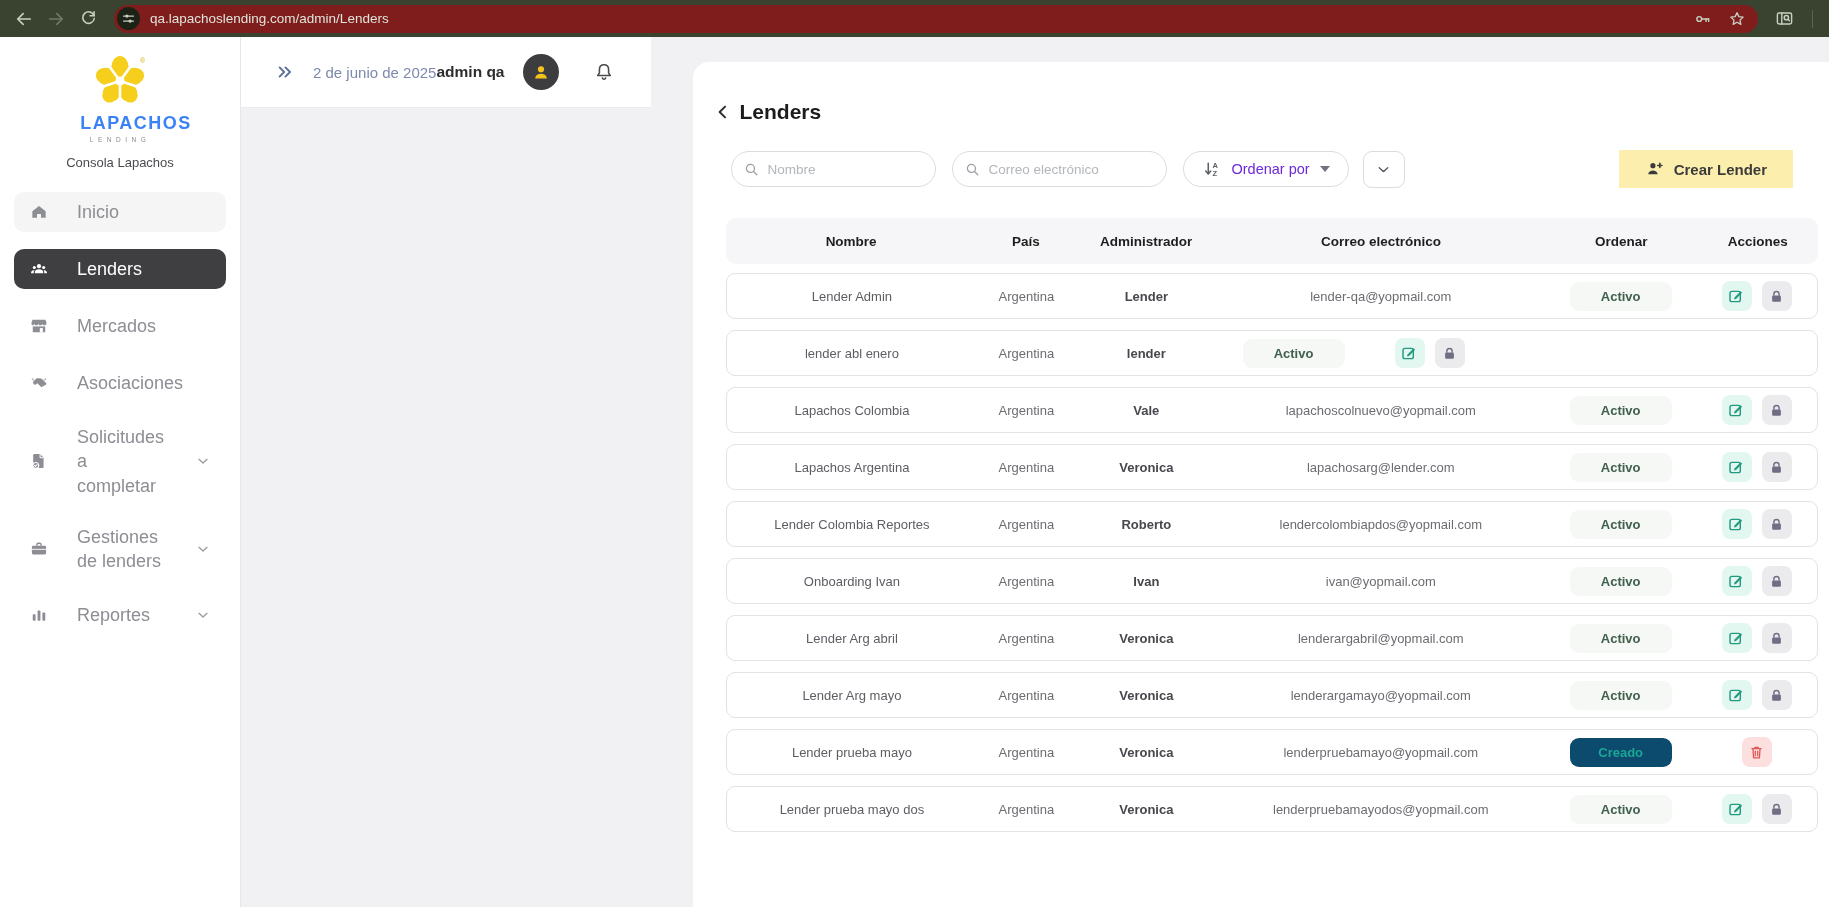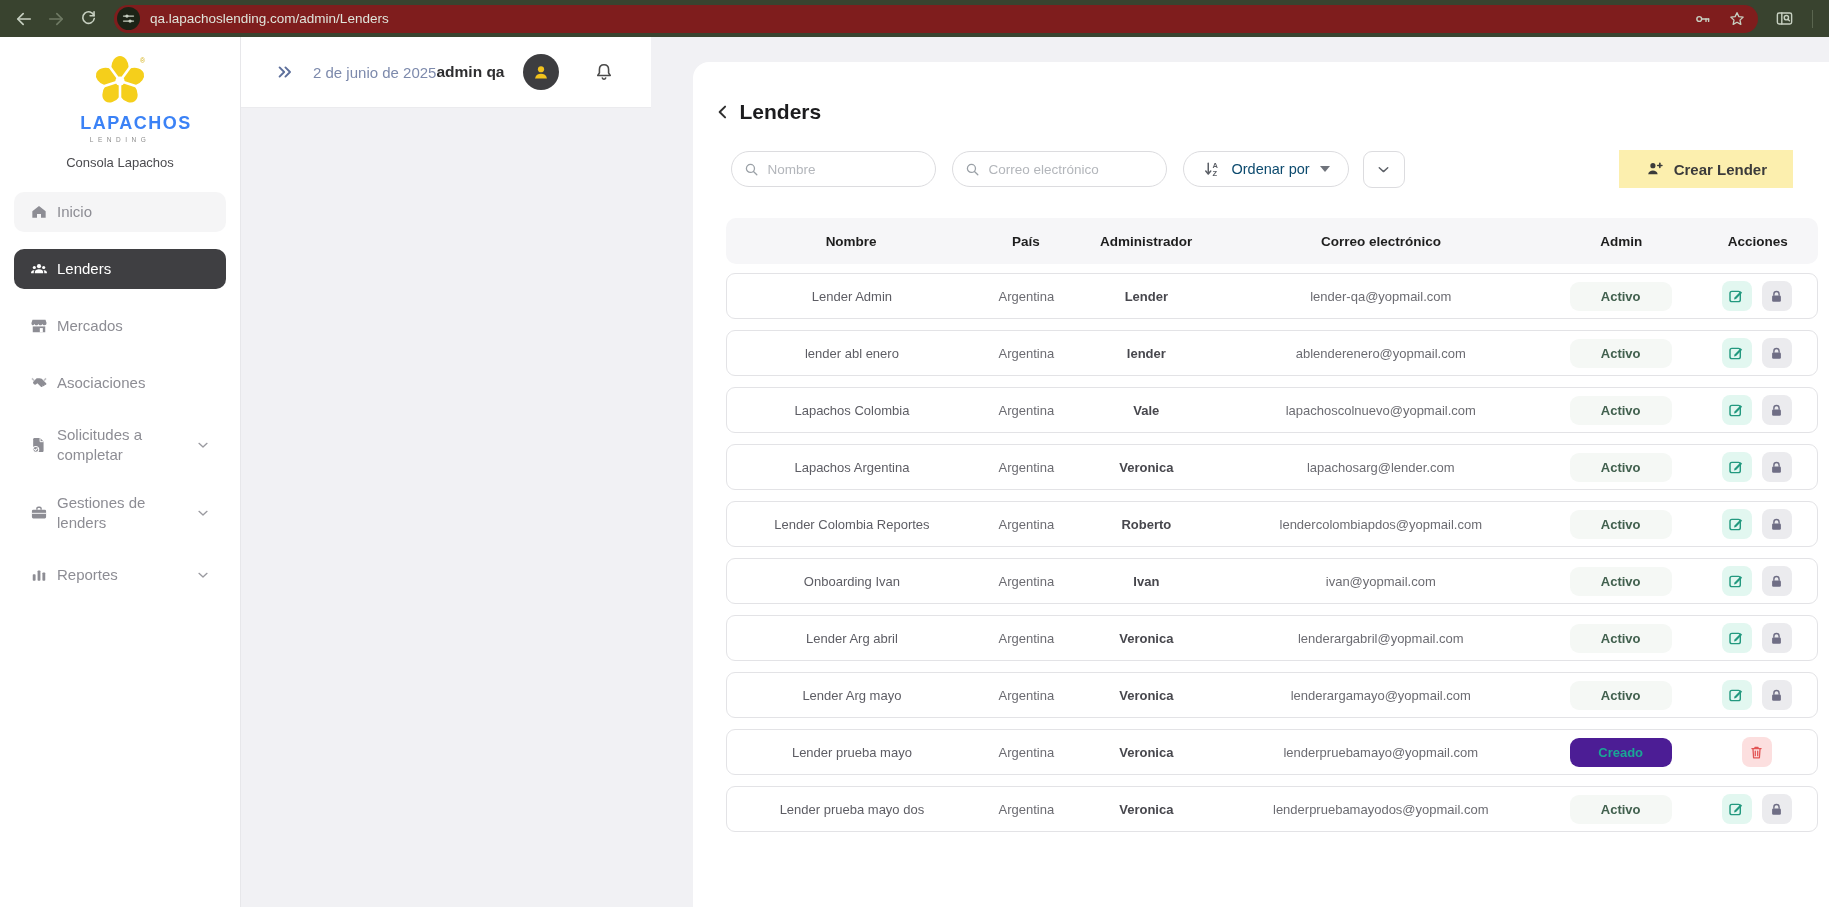--- a/index.html
+++ b/index.html
@@ -18,21 +18,21 @@
   .app { display:flex; height:870px; }
   .sidebar { width:241px; background:#fff; border-right:1px solid #e7e7ea; flex:0 0 auto; }
   .main { flex:1 1 auto; display:flex; flex-direction:row; min-width:0; }
 
   
   .logo-block { text-align:center; padding-top:14px; }
   .logo-title { font-size:18px; font-weight:700; letter-spacing:1.5px; color:#3b82f6; margin-top:2px;margin-left:32px; }
   .logo-sub { font-size:6.5px; letter-spacing:4.5px; color:#8d8d8d; margin-top:2px; }
   .console-label { font-size:13px; color:#4b4b4f; margin-top:12px; }
   .nav { margin-top:22px; }
-  .nav-item { display:flex; align-items:center; gap:8px; min-height:40px; margin:17px 14px 0 14px; border-radius:10px; padding:5px 15px; color:#8d8d94; font-size:15px; cursor:pointer; line-height:1.35; }
+  .nav-item { display:flex; align-items:center; gap:28px; min-height:40px; margin:17px 14px 0 14px; border-radius:10px; padding:5px 15px; color:#8d8d94; font-size:18px; cursor:pointer; line-height:1.35; }
   .nav-item:first-child { margin-top:0; }
   .nav-item.subtle { background:#f5f5f6; }
   .nav-item.active { background:#3f3f42; color:#fff; }
   .nav-icon { display:flex; align-items:center; flex:0 0 auto; }
   .nav-label { flex:1 1 auto; }
   .nav-chevron { display:flex; align-items:center; color:#9a9aa0; flex:0 0 auto; }
 
   
   .app-header { height:71px; background:#fff; border-bottom:1px solid #ebebee; display:flex; align-items:center; padding:0 36px 0 34px; flex:0 0 auto; }
   .collapse-icon { display:flex; align-items:center; cursor:pointer; }
@@ -52,40 +52,40 @@
   
   .filters { display:flex; align-items:center; margin:26px 36px 0 38px; }
   .search-wrap { position:relative; display:flex; align-items:center; }
   .search-wrap + .search-wrap { margin-left:16px; }
   .search-wrap .search-ic { position:absolute; left:12px; display:flex; }
   .search-input { height:36px; border:1.5px solid #dcdcdf; border-radius:18px; padding:0 14px 0 36px; font-size:13.5px; color:#444; outline:none; font-family:inherit; }
   .search-input::placeholder { color:#b3b6bb; }
   .in-name { width:205px; }
   .in-email { width:215px; }
   .sort-pill { margin-left:16px; height:36px; border:1.5px solid #dcdcdf; border-radius:18px; background:#fff; display:flex; align-items:center; gap:10px; padding:0 18px; cursor:pointer; font-family:inherit; }
-  .sort-label { font-size:14.5px; color:#0c4a6e; }
+  .sort-label { font-size:14.5px; color:#6d28d9; }
   .caret-down { width:0; height:0; border-left:5px solid transparent; border-right:5px solid transparent; border-top:6px solid #70747c; }
   .expand-btn { margin-left:14px; width:42px; height:37px; border:1.5px solid #dcdcdf; border-radius:9px; background:#fff; display:flex; align-items:center; justify-content:center; cursor:pointer; }
   .create-btn { margin-left:auto; height:38px; background:#fcefae; border:none; border-radius:0; display:flex; align-items:center; gap:9px; padding:0 26px; cursor:pointer; font-family:inherit; }
   .create-label { font-size:15px; font-weight:700; color:#3b3b3b; }
 
   
   .table { margin:30px 11px 0 33px; }
   .thead { display:flex; align-items:center; background:#f6f6f8; border-radius:10px; height:46px; }
   .hcell { font-size:13.5px; font-weight:700; color:#1e1e1e; text-align:center; }
   .trow { display:flex; align-items:center; height:46px; background:#fff; border:1px solid #e3e3e6; border-radius:9px; margin-top:11px; }
   .tbody .trow:first-child { margin-top:9px; }
   .cell { font-size:13px; text-align:center; color:#6c6c72; overflow:hidden; white-space:nowrap; }
   .cell.c-name { color:#5d5d64; }
   .cell.c-admin { font-weight:600; color:#47474d; }
   .col-name{width:23%;} .col-country{width:9%;} .col-admin{width:13%;}
   .col-email{width:30%;} .col-status{width:14%;} .col-actions{width:11%;}
   .badge { display:inline-block; width:102px; padding:7px 0; border-radius:9px; font-size:13px; font-weight:700; }
   .badge.active { background:#f5f8f5; color:#41604e; }
-  .badge.created { background:#4c1d95; color:#1aa795; }
+  .badge.created { background:#0c4a6e; color:#1aa795; }
   .actions { display:flex; align-items:center; justify-content:center; gap:10px; }
   .action-btn { width:30px; height:30px; border:none; border-radius:8px; display:flex; align-items:center; justify-content:center; cursor:pointer; }
   .action-btn.edit { background:#e2f7f0; color:#23997f; }
   .action-btn.lock { background:#ebebee; color:#6f6e85; }
   .action-btn.delete { background:#fcdfdf; color:#e25454; }
 
   svg { display:block; }
 </style>
 </head>
 <body>
@@ -352,21 +352,21 @@
             <span class="create-label">Crear Lender</span>
           </button>
         </div>
 
         <div class="table">
           <div class="thead">
               <span class="hcell col-name">Nombre</span>
               <span class="hcell col-country">País</span>
               <span class="hcell col-admin">Administrador</span>
               <span class="hcell col-email">Correo electrónico</span>
-              <span class="hcell col-status">Admin</span>
+              <span class="hcell col-status">Ordenar</span>
               <span class="hcell col-actions">Acciones</span>
             </div>
           <div class="tbody">
               <div class="trow">
                 <div class="cell c-name col-name">Lender Admin</div>
                 <div class="cell col-country">Argentina</div>
                 <div class="cell c-admin col-admin">Lender</div>
                 <div class="cell col-email">lender-qa@yopmail.com</div>
                 <div class="cell col-status"><span class="badge active">Activo</span></div>
                 <div class="actions col-actions">
@@ -385,21 +385,20 @@
                         <rect x="5.8" y="10.5" width="12.4" height="9" rx="1.8" fill="currentColor"></rect>
                       </svg>
                     </span>
                   </button>
                 </div>
               </div>
               <div class="trow">
                 <div class="cell c-name col-name">lender abl enero</div>
                 <div class="cell col-country">Argentina</div>
                 <div class="cell c-admin col-admin">lender</div>
-                <div class="cell col-email">ablenderenero@yopmail.com</div>
                 <div class="cell col-status"><span class="badge active">Activo</span></div>
                 <div class="actions col-actions">
                   <button class="action-btn edit">
                     <span>
                       <svg width="19" height="19" viewBox="0 0 24 24">
                         <rect x="3.8" y="5.5" width="13" height="13" rx="2.5" fill="none" stroke="currentColor" stroke-width="1.8"></rect>
                         <path d="M9.5 13.2 17.2 5.5l1.9 1.9-7.7 7.7-2.5.6z" fill="currentColor"></path>
                       </svg>
                     </span>
                   </button>

